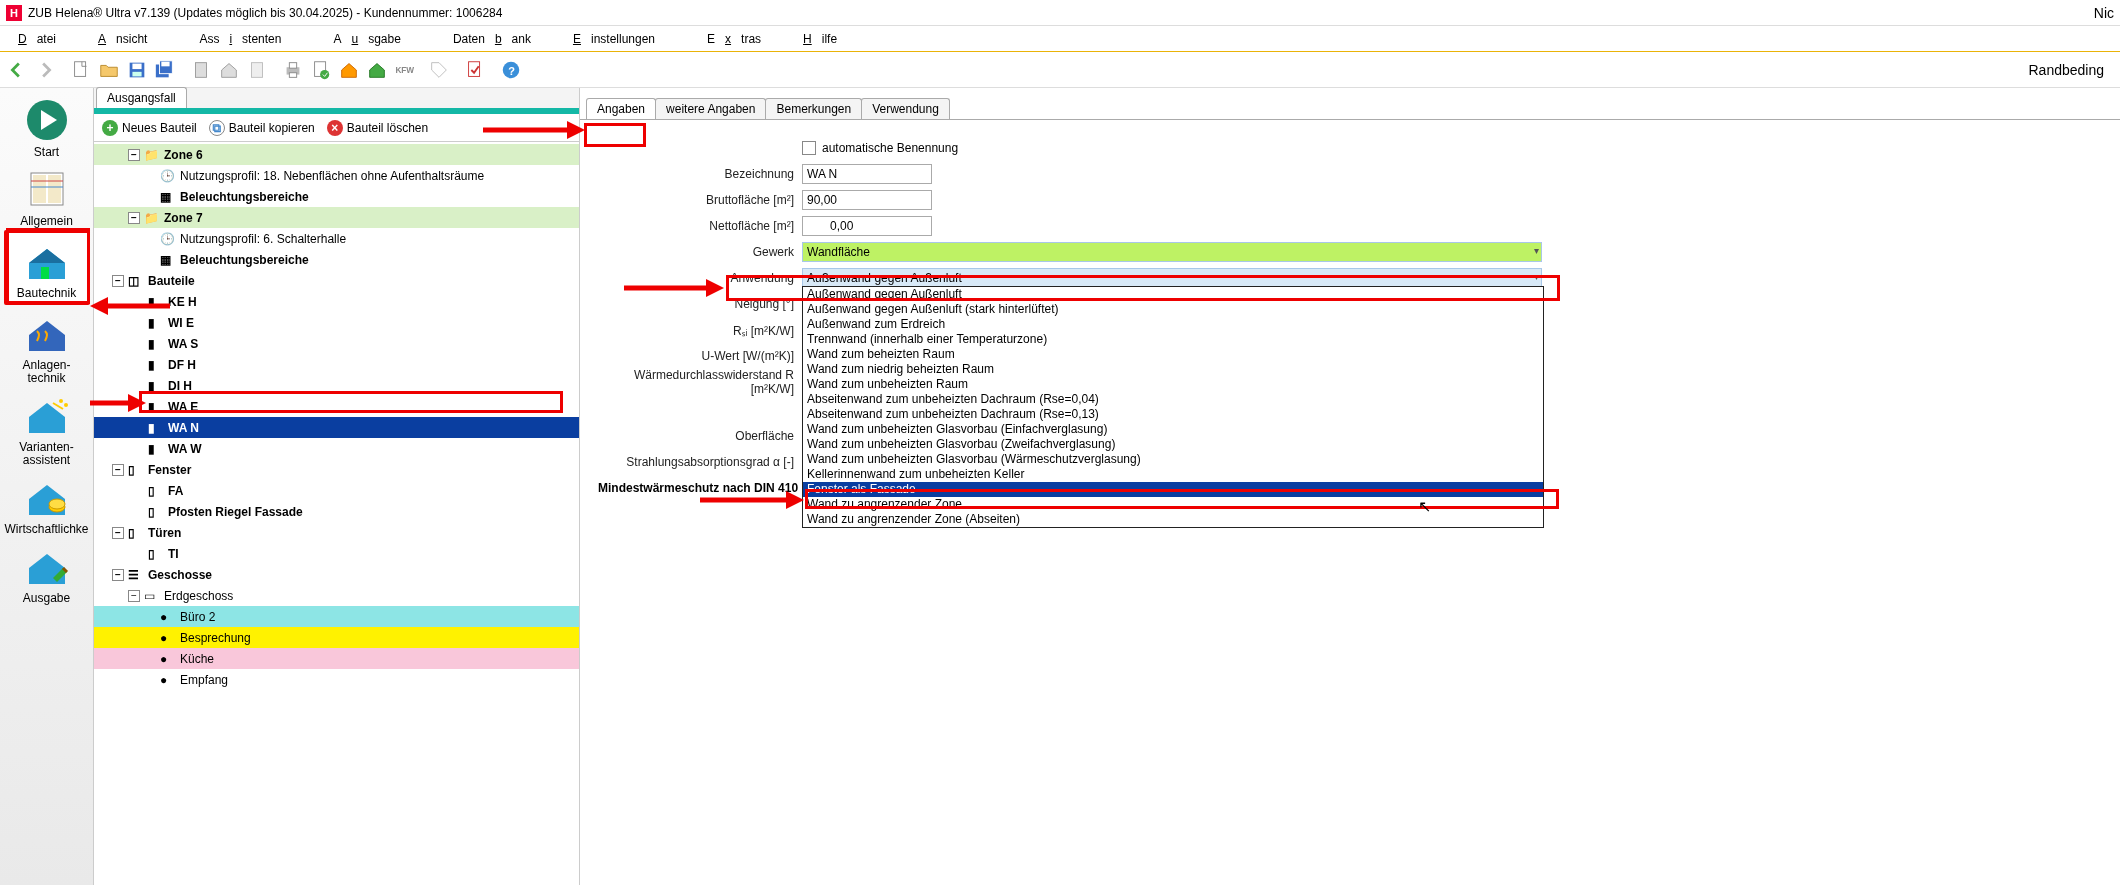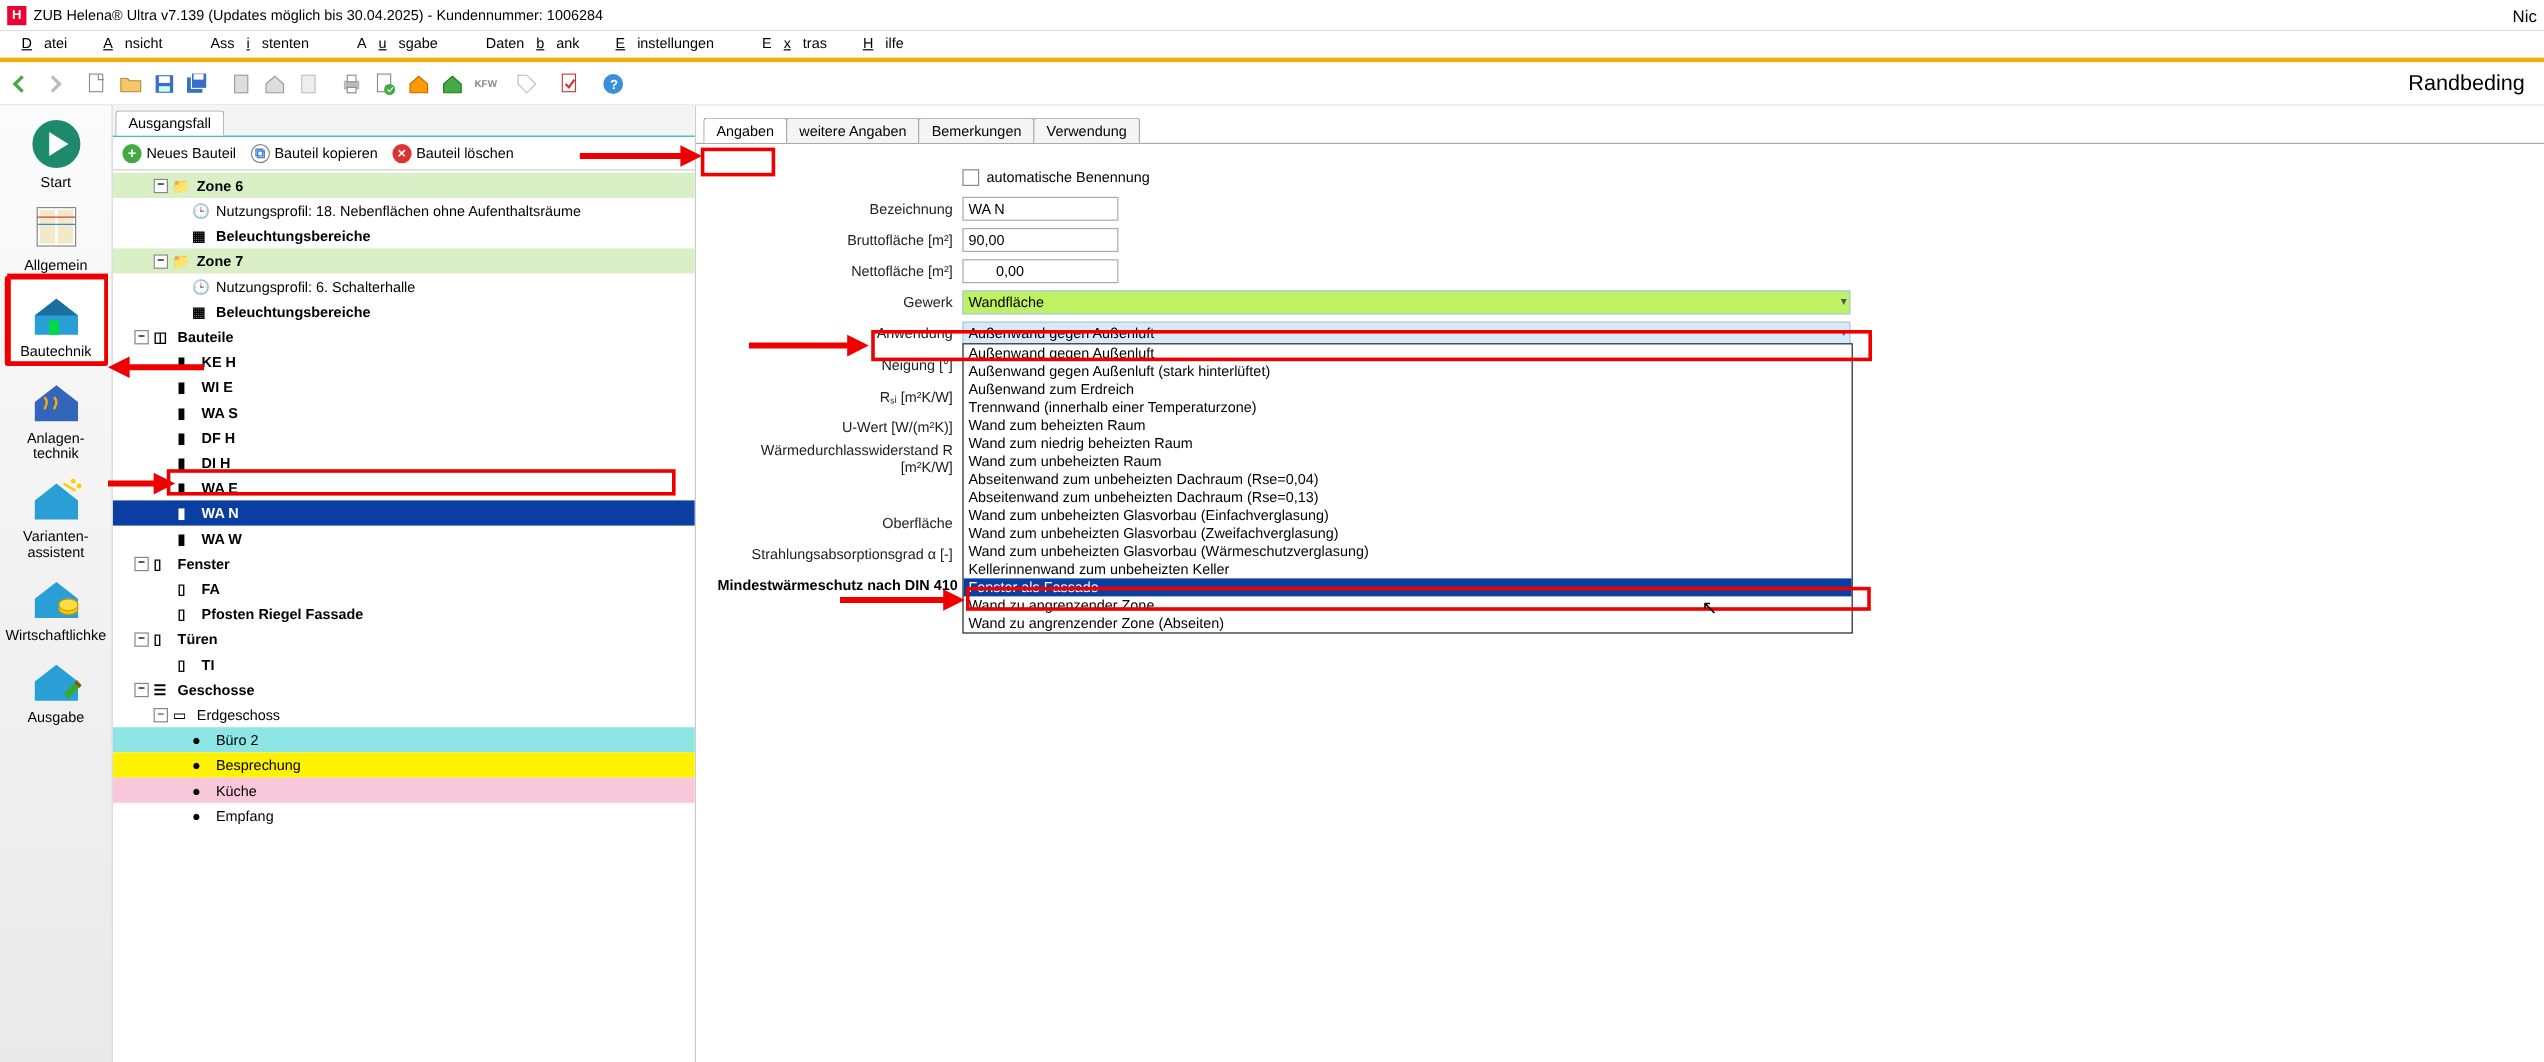--- a/index.html
+++ b/index.html
@@ -5,45 +5,45 @@
   * { box-sizing: border-box; margin: 0; padding: 0; font-family: "Segoe UI", Tahoma, sans-serif; font-size: 12px; }
   body { background: #fff; color: #000; overflow: hidden; width: 2120px; height: 885px; position: relative; }
 
   
   .titlebar { height: 26px; background: #fff; border-bottom: 1px solid #ddd; display: flex; align-items: center; padding: 0 6px; }
   .titlebar .logo { width: 16px; height: 16px; background: #e03; color: #fff; font-weight: bold; display: inline-flex; align-items: center; justify-content: center; margin-right: 6px; font-size: 11px;}
   .titlebar .ttl { flex: 1; }
   .titlebar .rlabel { font-size: 14px; }
 
   
-  .menubar { height: 26px; background: #fff; border-bottom: 4px solid #eab308; display: flex; align-items: flex-start; padding: 0 8px; gap: 0; }
+  .menubar { height: 26px; background: #fff; border-bottom: 1px solid #eab308; display: flex; align-items: center; padding: 0 8px; gap: 12px; }
   .menubar span { padding: 3px 10px; cursor: pointer; }
   .menubar span u { text-decoration: underline; }
 
   
   .toolbar { height: 36px; background: #fff; border-bottom: 1px solid #ddd; display: flex; align-items: center; padding: 0 6px; gap: 2px; }
   .toolbar .tbtn { width: 26px; height: 26px; display: inline-flex; align-items: center; border-radius: 3px; }
   .toolbar .tbtn svg { width: 22px; height: 22px; }
   .toolbar .sep { width: 6px; }
   .toolbar .spacer { flex: 1; }
-  .toolbar .rtxt { font-size: 18px; padding-right: 10px;}
+  .toolbar .rtxt { font-size: 14px; padding-right: 10px;}
 
   
   .main { display: flex; height: calc(100% - 88px); }
 
   
   .sidebar { width: 94px; background: linear-gradient(#fbfbfb,#e9e9e9); border-right: 1px solid #ccc; display: flex; flex-direction: column; align-items: center; padding-top: 4px; }
   .sbitem { width: 86px; display: flex; flex-direction: column; align-items: center; padding: 4px 0 2px 0; cursor: pointer; }
   .sbitem .ic { width: 54px; height: 48px; display: flex; align-items: center; justify-content: center; }
   .sbitem .lb { font-size: 12px; text-align: center; line-height: 13px; margin-top: 2px;}
   .sbitem.sel { background: #fff; border: 3px solid #e00; border-radius: 2px;}
 
   
   .treecol { width: 486px; background: #fff; border-right: 1px solid #ccc; display: flex; flex-direction: column; }
-  .tabstrip { height: 26px; display: flex; align-items: flex-end; border-bottom: 1px solid #14b8a6; padding-left: 2px; background:#f4f4f4;}
+  .tabstrip { height: 26px; display: flex; align-items: flex-end; border-bottom: 6px solid #14b8a6; padding-left: 2px; background:#f4f4f4;}
   .tabstrip .tab { background: #fff; border: 1px solid #aaa; border-bottom: none; padding: 3px 10px; border-radius: 3px 3px 0 0; font-size: 12px;}
   .tree-toolbar { height: 28px; display: flex; align-items: center; border-bottom: 1px solid #ccc; padding-left: 4px; gap: 4px;}
   .tree-toolbar .act { display: inline-flex; align-items: center; gap: 4px; padding: 2px 4px; cursor: pointer;}
   .tree-toolbar .ico { width: 16px; height: 16px; border-radius: 8px; display: inline-flex; align-items:center; justify-content:center; color:#fff; font-weight:bold; font-size:12px;}
   .tree { flex: 1; overflow: auto; padding: 2px 0; position: relative; }
   .node { display: flex; align-items: center; height: 21px; padding-left: 6px; white-space: nowrap; cursor: pointer;}
   .node .tw { width: 12px; height: 12px; border: 1px solid #888; display: inline-flex; align-items:center; justify-content:center; font-size:10px; line-height:9px; margin-right:4px; background:#fff; color:#000;}
   .node .sp { display:inline-block; }
   .node .nic { width:16px; height:14px; display:inline-block; margin-right:4px; vertical-align:middle; position:relative; top:0;}
   .node.bold { font-weight: bold; }

